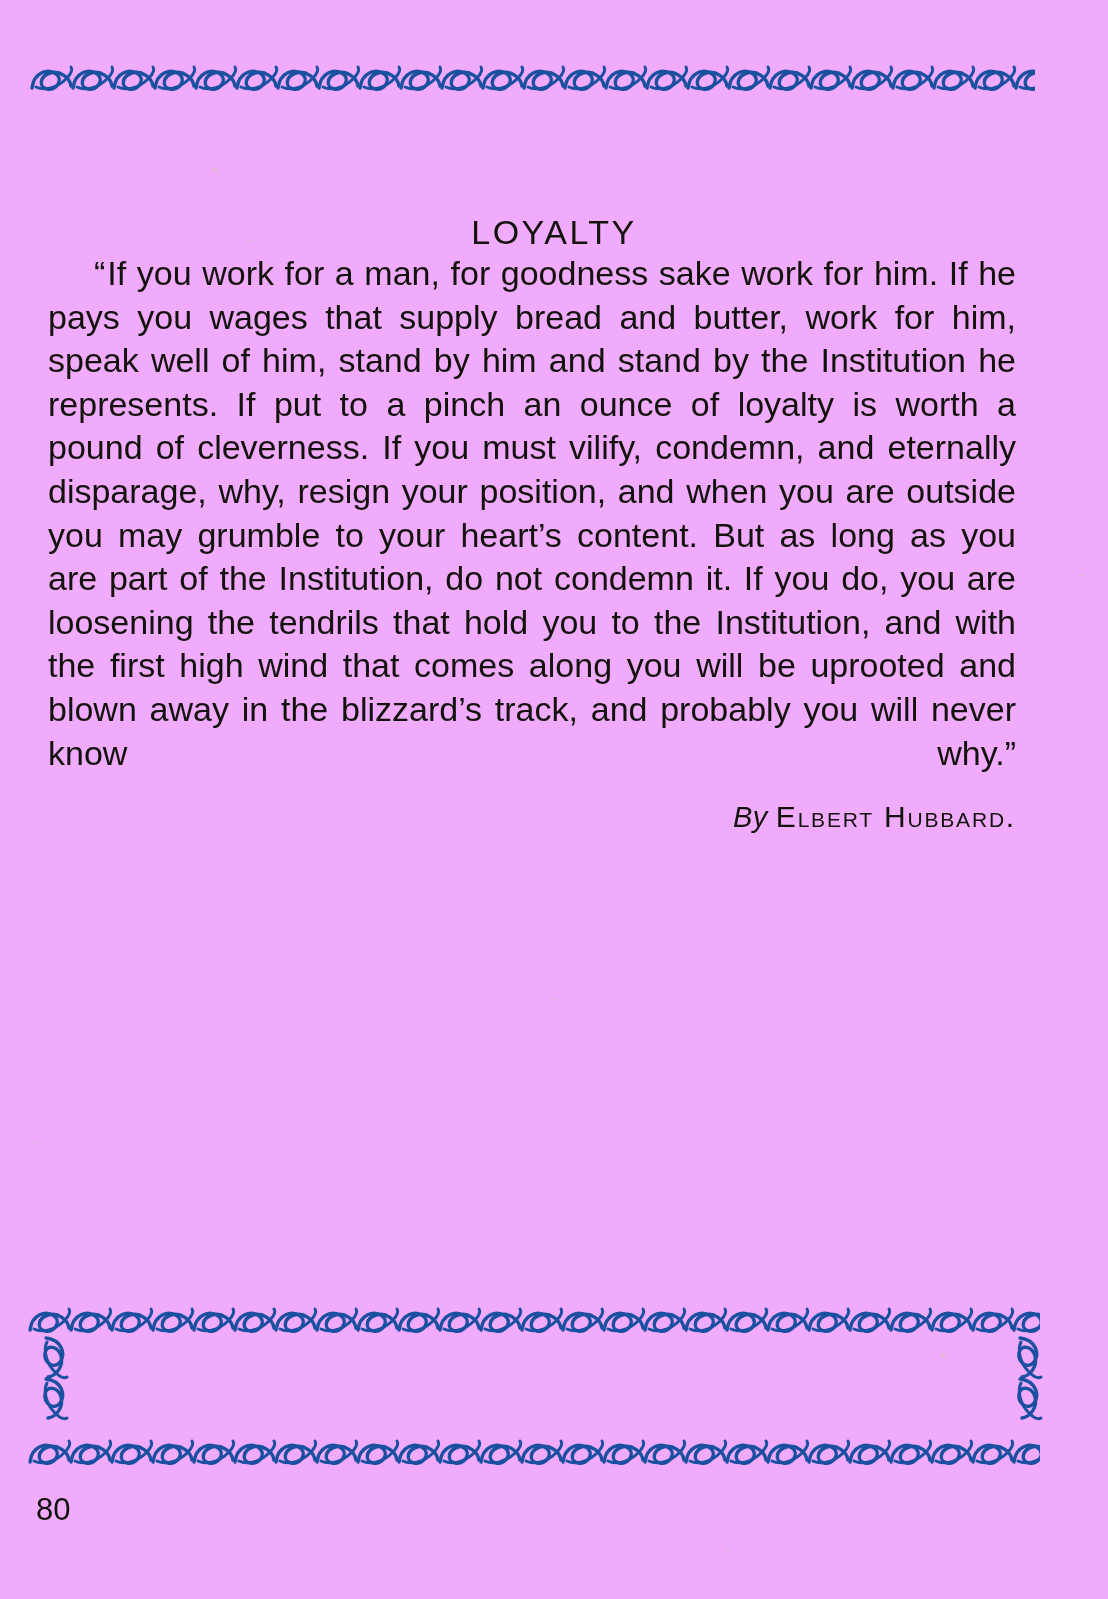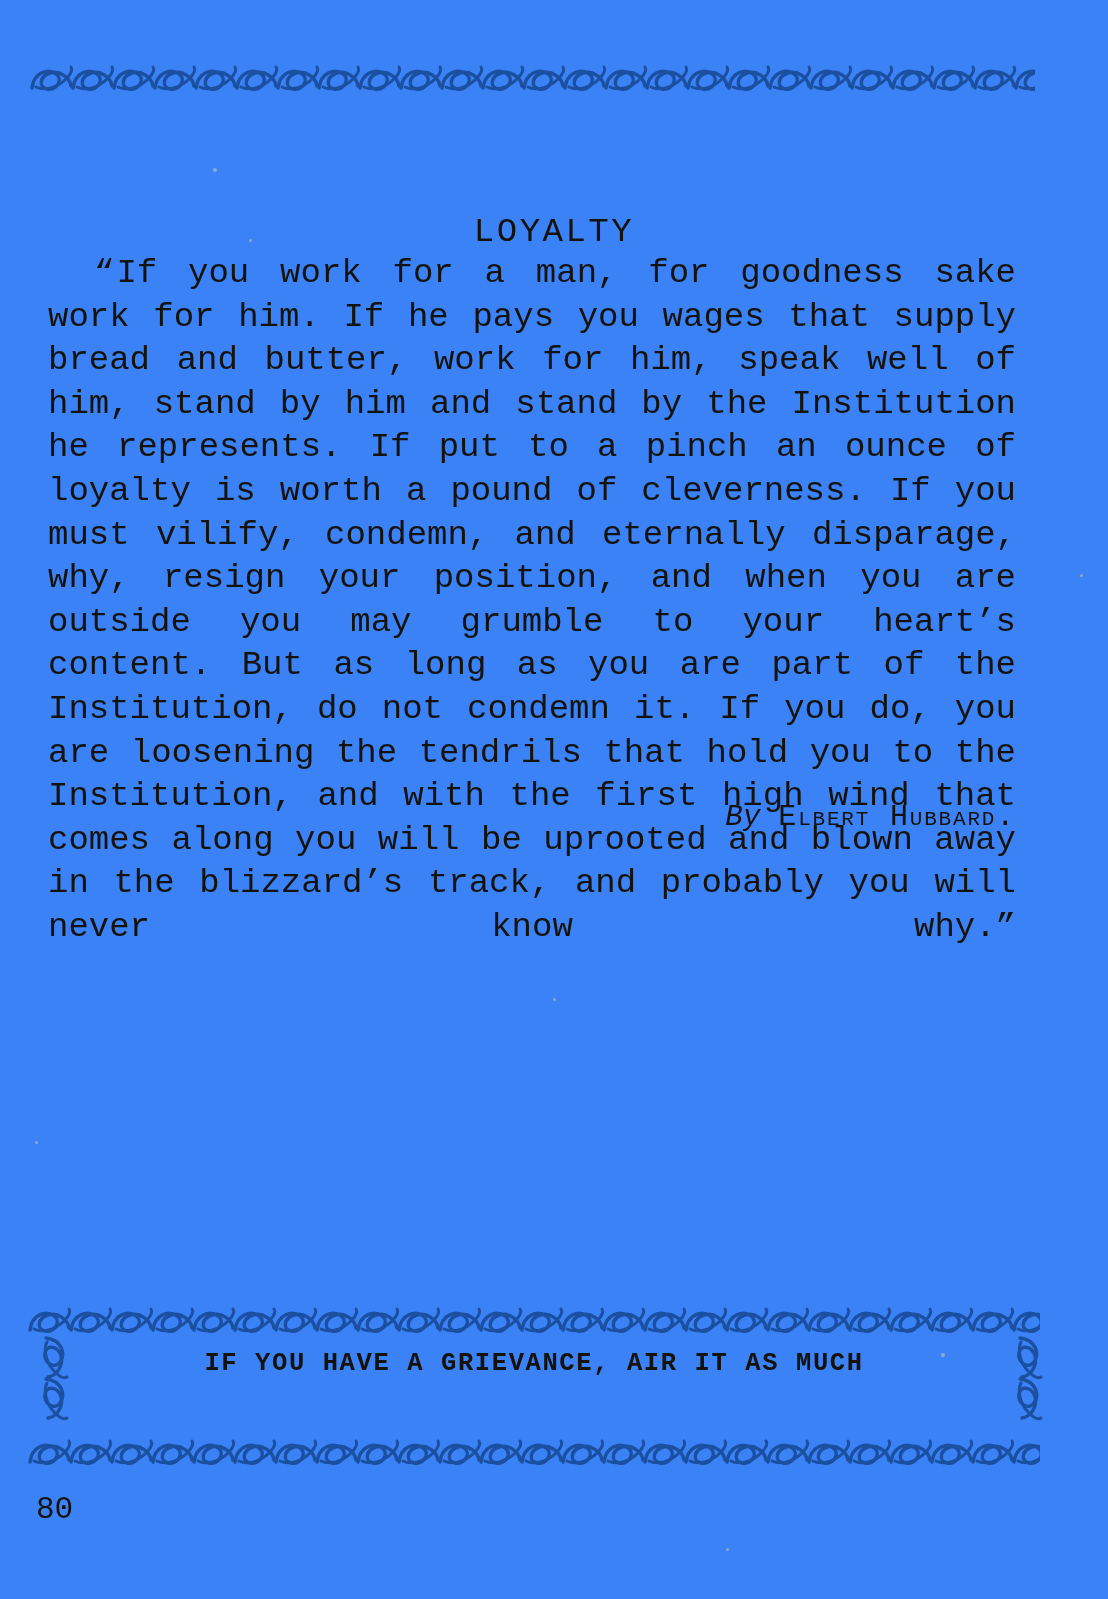--- a/index.html
+++ b/index.html
@@ -6,23 +6,23 @@
   html, body {
     margin: 0;
     padding: 0;
     background: #ffffff;
   }
 
   .page {
     position: relative;
     width: 1108px;
     height: 1599px;
-    background: #3b82f6;
+    background: #f0abfc;
     overflow: hidden;
-    font-family: Liberation Mono, monospace;
+    font-family: Liberation Sans, sans-serif;
     color: #15130e;
     box-sizing: border-box;
   }
 
   
   .flourish-rule {
     position: absolute;
     height: 46px;
     overflow: hidden;
     line-height: 0;
@@ -244,21 +244,20 @@
     <div class="side side-right">
       <svg width="46" height="104" viewBox="0 0 46 104" aria-hidden="true">
         <g transform="rotate(90 23 23) translate(0 -6)">
           <use href="#flo" x="0"></use>
             <use href="#flo" x="41"></use>
         </g>
       </svg>
     </div>
 
     <div class="motto-text">
-      <span class="line">IF YOU HAVE A GRIEVANCE, AIR IT AS MUCH</span>
     </div>
 
     <div class="rule-bottom">
       <svg width="1012" height="46" viewBox="0 0 1012 46" aria-hidden="true">
         <g>
           <use href="#flo" x="0"></use>
             <use href="#flo" x="41"></use>
             <use href="#flo" x="82"></use>
           <use href="#flo" x="123"></use>
             <use href="#flo" x="164"></use>

